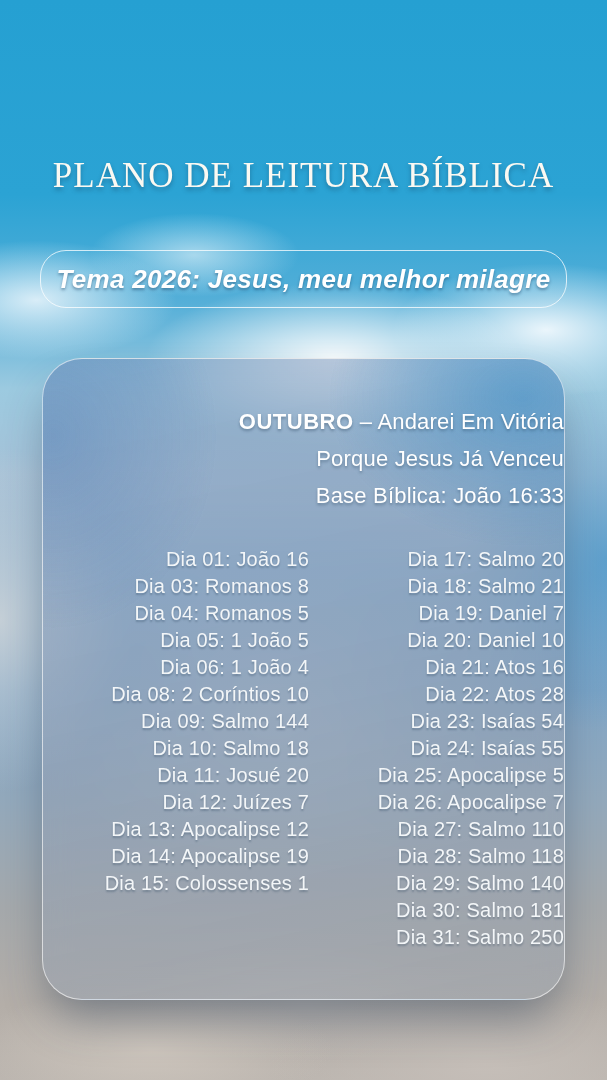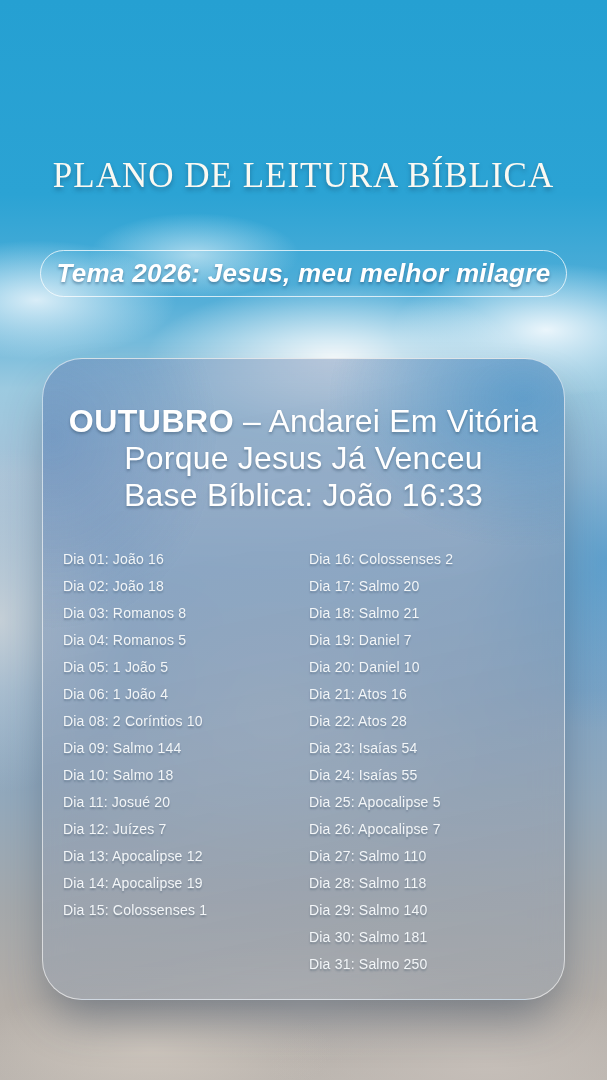--- a/index.html
+++ b/index.html
@@ -37,21 +37,21 @@
   }
   .title .line{display:block;font-size:35px;line-height:46px;margin-top:46px;}
   .zero{position:relative;display:inline-block;}
   .zero .sparkle{
     position:absolute;left:50%;top:53%;transform:translate(-50%,-50%);
     font-size:15px;font-family:"DejaVu Sans", sans-serif;text-shadow:none;color:#FBF9F2;
   }
 
   
   .badge{
-    position:absolute;top:250px;left:40px;width:527px;height:47px;
+    position:absolute;top:250px;left:40px;width:527px;height:58px;
     border:1.5px solid rgba(255,255,255,.75);border-radius:26px;
     box-sizing:border-box;display:flex;align-items:center;justify-content:center;
   }
   .badge .badge-text{
     font-size:26px;font-weight:700;font-style:italic;color:#FFFFFF;
     letter-spacing:.3px;text-shadow:0 2px 3px rgba(25,60,95,.45);white-space:nowrap;
   }
 
   
   .card{
@@ -61,32 +61,32 @@
     background:
       radial-gradient(260px 200px at 92% 6%, rgba(40,135,200,.45), rgba(40,135,200,0) 75%),
       radial-gradient(220px 260px at 2% 12%, rgba(70,120,180,.35), rgba(70,120,180,0) 75%),
       linear-gradient(168deg, rgba(125,152,190,.52) 0%, rgba(140,156,180,.54) 45%, rgba(158,164,172,.60) 100%);
     backdrop-filter:blur(14px);
     -webkit-backdrop-filter:blur(14px);
     box-shadow:0 26px 45px -8px rgba(40,60,85,.45);
     padding-top:44px;
   }
   .card-head{
-    text-align:center;color:#FFFFFF;font-size:32px;line-height:37px;
+    text-align:right;color:#FFFFFF;font-size:22px;line-height:37px;
     text-shadow:0 2px 3px rgba(30,55,80,.38);letter-spacing:.2px;
   }
   .card-head .head-line{margin:0;}
   .card-head strong{font-weight:700;letter-spacing:.5px;}
 
   .cols{display:flex;margin-top:32px;padding-left:20px;}
   .col-left{width:246px;flex:0 0 246px;}
   .col-right{flex:1;}
   .item{
-    font-size:14px;line-height:27px;color:#F3F6F8;letter-spacing:.2px;
-    text-shadow:0 2px 2px rgba(30,55,80,.32);white-space:nowrap;
+    font-size:20px;line-height:27px;color:#F3F6F8;letter-spacing:.2px;
+    text-shadow:0 2px 2px rgba(30,55,80,.32);white-space:nowrap;text-align:right;
   }
 </style>
 </head>
 <body>
 
 <div class="poster">
   <div class="bg"></div>
 
   <h1 class="title">
     <span class="line">PLANO DE LEITURA BÍBLICA</span>
@@ -99,36 +99,34 @@
   <section class="card">
     <header class="card-head">
       <p class="head-line"><strong>OUTUBRO</strong> <span>– Andarei Em Vitória</span></p>
       <p class="head-line">Porque Jesus Já Venceu</p>
       <p class="head-line">Base Bíblica: João 16:33</p>
     </header>
 
     <div class="cols">
       <div class="col-left">
         <div class="item">Dia 01: João 16</div>
-        <div class="item">Dia 02: João 18</div>
         <div class="item">Dia 03: Romanos 8</div>
         <div class="item">Dia 04: Romanos 5</div>
         <div class="item">Dia 05: 1 João 5</div>
         <div class="item">Dia 06: 1 João 4</div>
         <div class="item">Dia 08: 2 Coríntios 10</div>
         <div class="item">Dia 09: Salmo 144</div>
         <div class="item">Dia 10: Salmo 18</div>
         <div class="item">Dia 11: Josué 20</div>
         <div class="item">Dia 12: Juízes 7</div>
         <div class="item">Dia 13: Apocalipse 12</div>
         <div class="item">Dia 14: Apocalipse 19</div>
         <div class="item">Dia 15: Colossenses 1</div>
       </div>
       <div class="col-right">
-        <div class="item">Dia 16: Colossenses 2</div>
         <div class="item">Dia 17: Salmo 20</div>
         <div class="item">Dia 18: Salmo 21</div>
         <div class="item">Dia 19: Daniel 7</div>
         <div class="item">Dia 20: Daniel 10</div>
         <div class="item">Dia 21: Atos 16</div>
         <div class="item">Dia 22: Atos 28</div>
         <div class="item">Dia 23: Isaías 54</div>
         <div class="item">Dia 24: Isaías 55</div>
         <div class="item">Dia 25: Apocalipse 5</div>
         <div class="item">Dia 26: Apocalipse 7</div>

